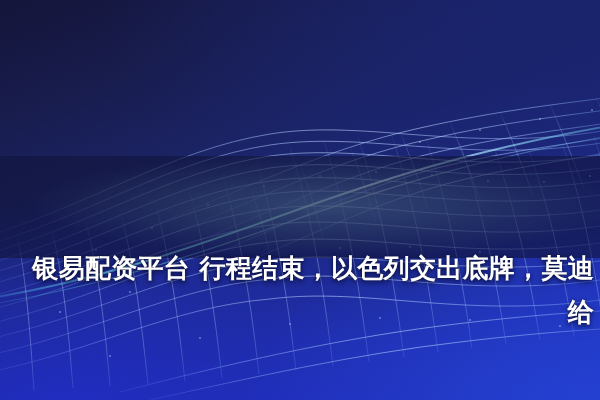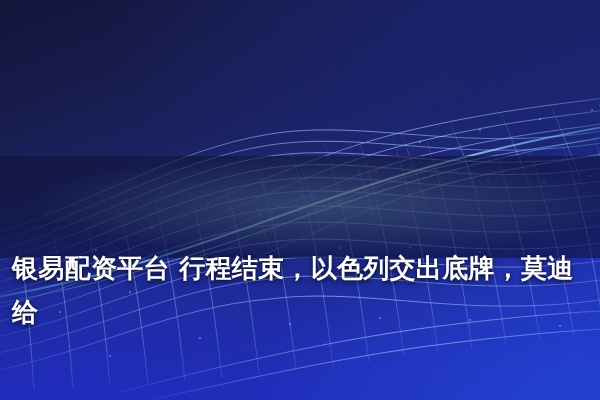--- a/index.html
+++ b/index.html
@@ -72,21 +72,21 @@
     text-align: center;
     color: #ffffff;
     font-size: 26px;
     font-weight: 700;
     line-height: 44px;
     letter-spacing: 0.3px;
     text-shadow: 0 2px 5px rgba(4,6,28,0.78), 0 0 2px rgba(4,6,28,0.6);
     white-space: pre-wrap;
   }
   .headline .ln { display: block; }
-  .ln1 { text-align: left; padding-left: 6px; }
+  .ln1 { text-align: right; padding-left: 6px; }
 </style>
 </head>
 <body>
 
 <div id="stage">
 
   <div class="bg-base"></div>
   <div class="bg-tint-tr"></div>
   <div class="bg-tint-bl"></div>
   <div class="bg-tint-br"></div>

